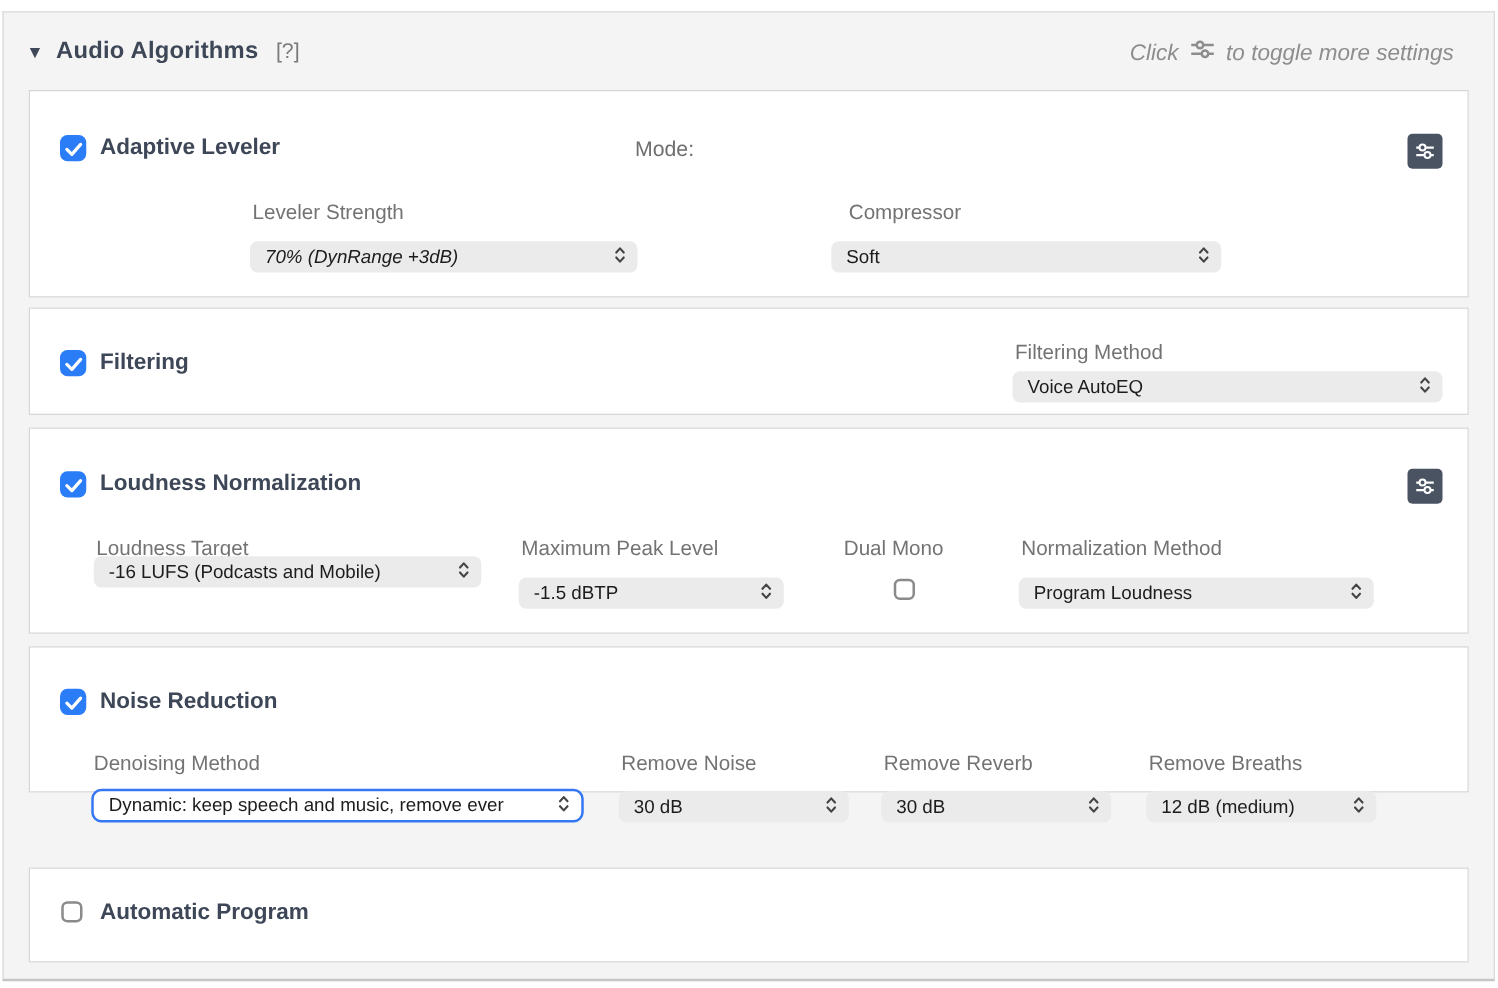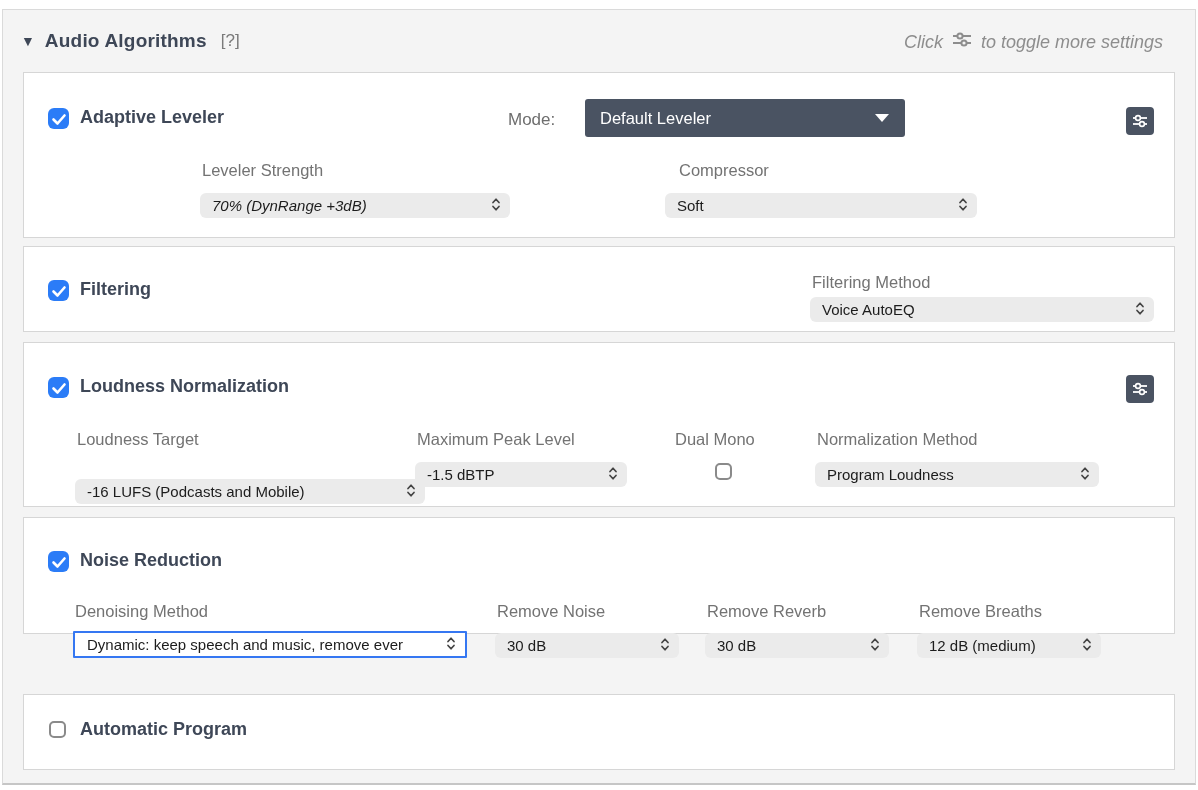--- a/index.html
+++ b/index.html
@@ -36,21 +36,21 @@
   .cb svg { display:block; }
   .cb-empty { position:absolute; width:17px; height:17px; border-radius:5px; background:#ffffff;
               border:2px solid #8a8a8a; cursor:pointer; }
 
   
   .f-label { position:absolute; font-size:16.5px; color:#737373; white-space:nowrap; }
   .sel { position:absolute; height:25px; background:#ebebeb; border-radius:6px;
          display:flex; align-items:center; padding:0 30px 0 12px; cursor:pointer;
          font-size:15px; color:#1c1c1c; white-space:nowrap; overflow:hidden; }
   .sel .chev { position:absolute; right:9px; top:50%; transform:translateY(-50%); }
-  .sel.focused { background:#ffffff; border:2px solid #3577f2; border-radius:1px; height:27px; }
+  .sel.focused { background:#ffffff; border:2px solid #3577f2; border-radius:8px; height:27px; }
 
   
   .mode-label { position:absolute; font-size:17px; color:#6e6e6e; }
   .dark-dd { position:absolute; width:320px; height:38px; background:#4a5362; border-radius:3px;
              display:flex; align-items:center; padding:0 40px 0 15px; cursor:pointer;
              font-size:16.5px; color:#ffffff; white-space:nowrap; }
   .dark-dd .tri { position:absolute; right:16px; top:50%; transform:translateY(-50%);
                   width:0; height:0; border-left:7px solid transparent; border-right:7px solid transparent;
                   border-top:8px solid #ffffff; }
 
@@ -103,24 +103,20 @@
 
     <div class="card card1" style="left:20px;">
       <span class="cb checked" style="left:24px; top:35px;">
         <svg width="20" height="20" viewBox="0 0 20 20">
             <use href="#check-glyph"></use>
           </svg>
       </span>
       <div class="sec-title" style="left:56px; top:34px;">Adaptive Leveler</div>
 
       <div class="mode-label" style="left:484px; top:37px;">Mode:</div>
-      <div class="dark-dd" style="left:561px; top:26px;">
-        <span>Default Leveler</span>
-        <span class="tri"></span>
-      </div>
       <div class="sliders-btn" style="left:1102px; top:34px;">
         <svg width="20" height="20" viewBox="0 0 20 20">
             <use href="#sliders-glyph-white"></use>
           </svg>
       </div>
 
       <div class="f-label" style="left:178px; top:88px;">Leveler Strength</div>
       <div class="sel" style="left:176px; top:120px; width:310px;font-style:italic;">
         <span>70% (DynRange +3dB)</span>
         <span class="chev"><svg width="10" height="15" viewBox="0 0 10 15">
@@ -161,21 +157,21 @@
           </svg>
       </span>
       <div class="sec-title" style="left:56px; top:33px;">Loudness Normalization</div>
       <div class="sliders-btn" style="left:1102px; top:32px;">
         <svg width="20" height="20" viewBox="0 0 20 20">
             <use href="#sliders-glyph-white"></use>
           </svg>
       </div>
 
       <div class="f-label" style="left:53px; top:87px;">Loudness Target</div>
-      <div class="sel" style="left:51px; top:136px; width:350px;">
+      <div class="sel" style="left:51px; top:102px; width:310px;">
         <span>-16 LUFS (Podcasts and Mobile)</span>
         <span class="chev"><svg width="10" height="15" viewBox="0 0 10 15">
               <use href="#updown-glyph"></use>
             </svg></span>
       </div>
 
       <div class="f-label" style="left:393px; top:87px;">Maximum Peak Level</div>
       <div class="sel" style="left:391px; top:119px; width:212px;">
         <span>-1.5 dBTP</span>
         <span class="chev"><svg width="10" height="15" viewBox="0 0 10 15">

